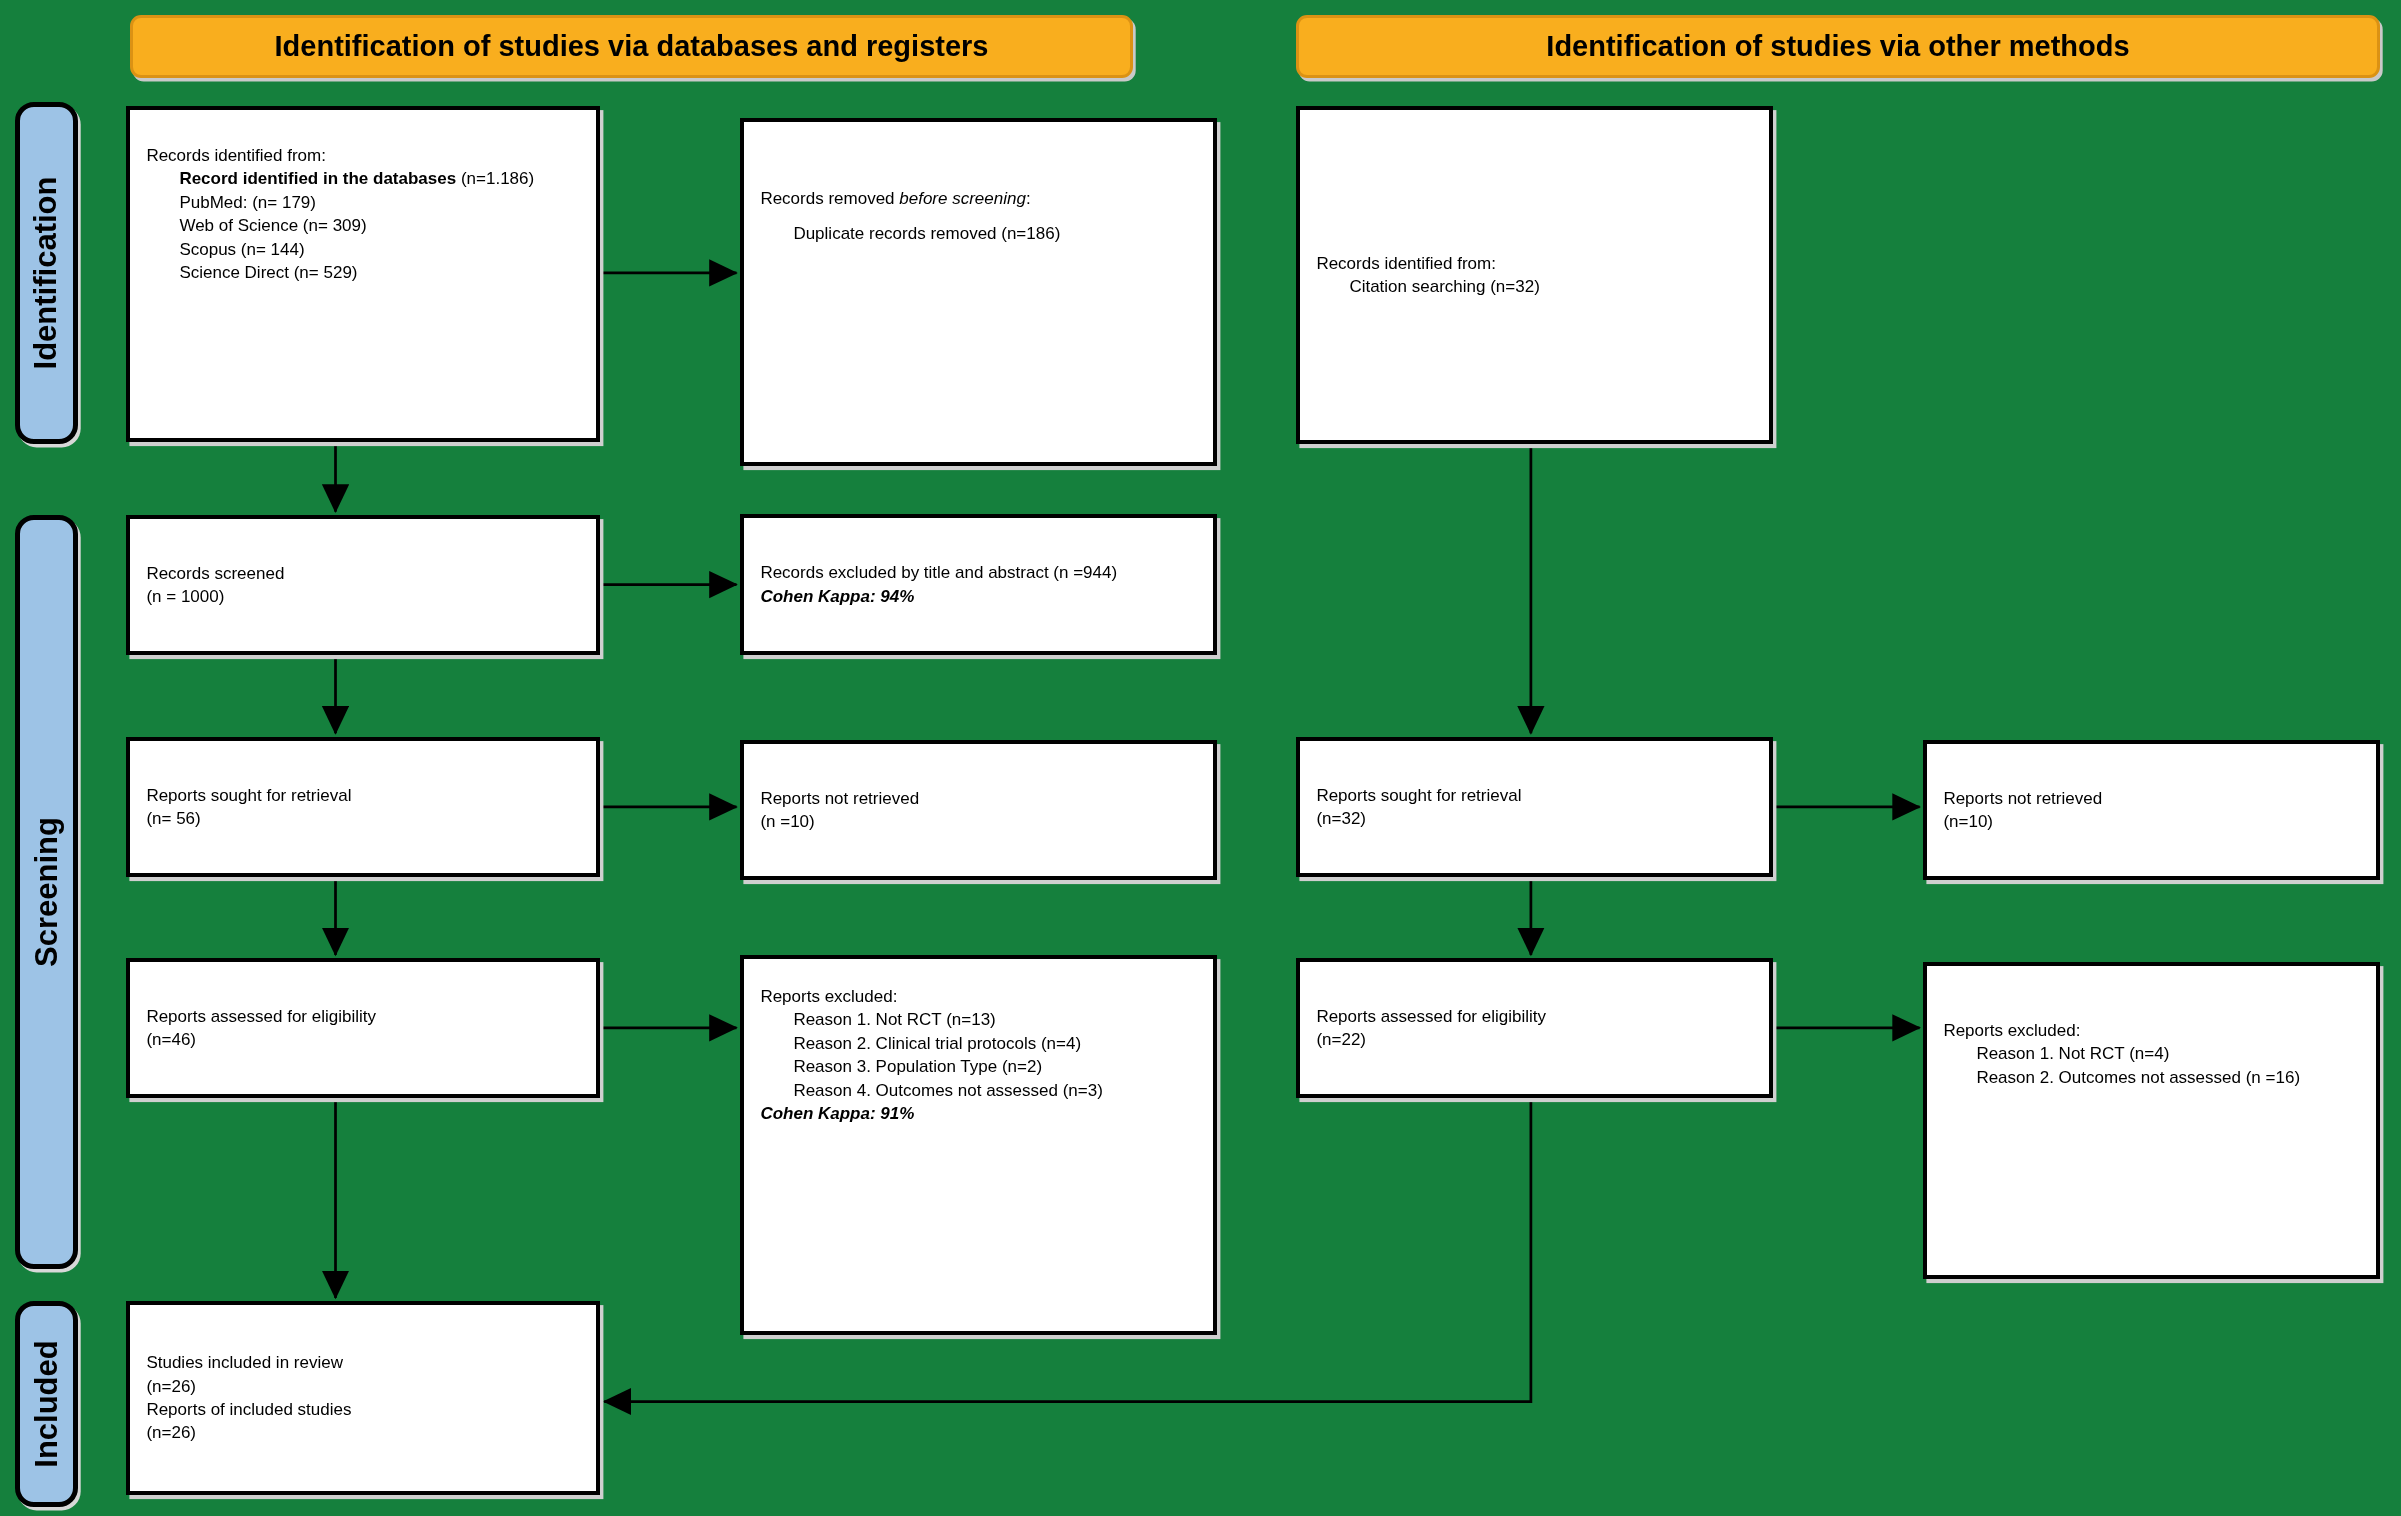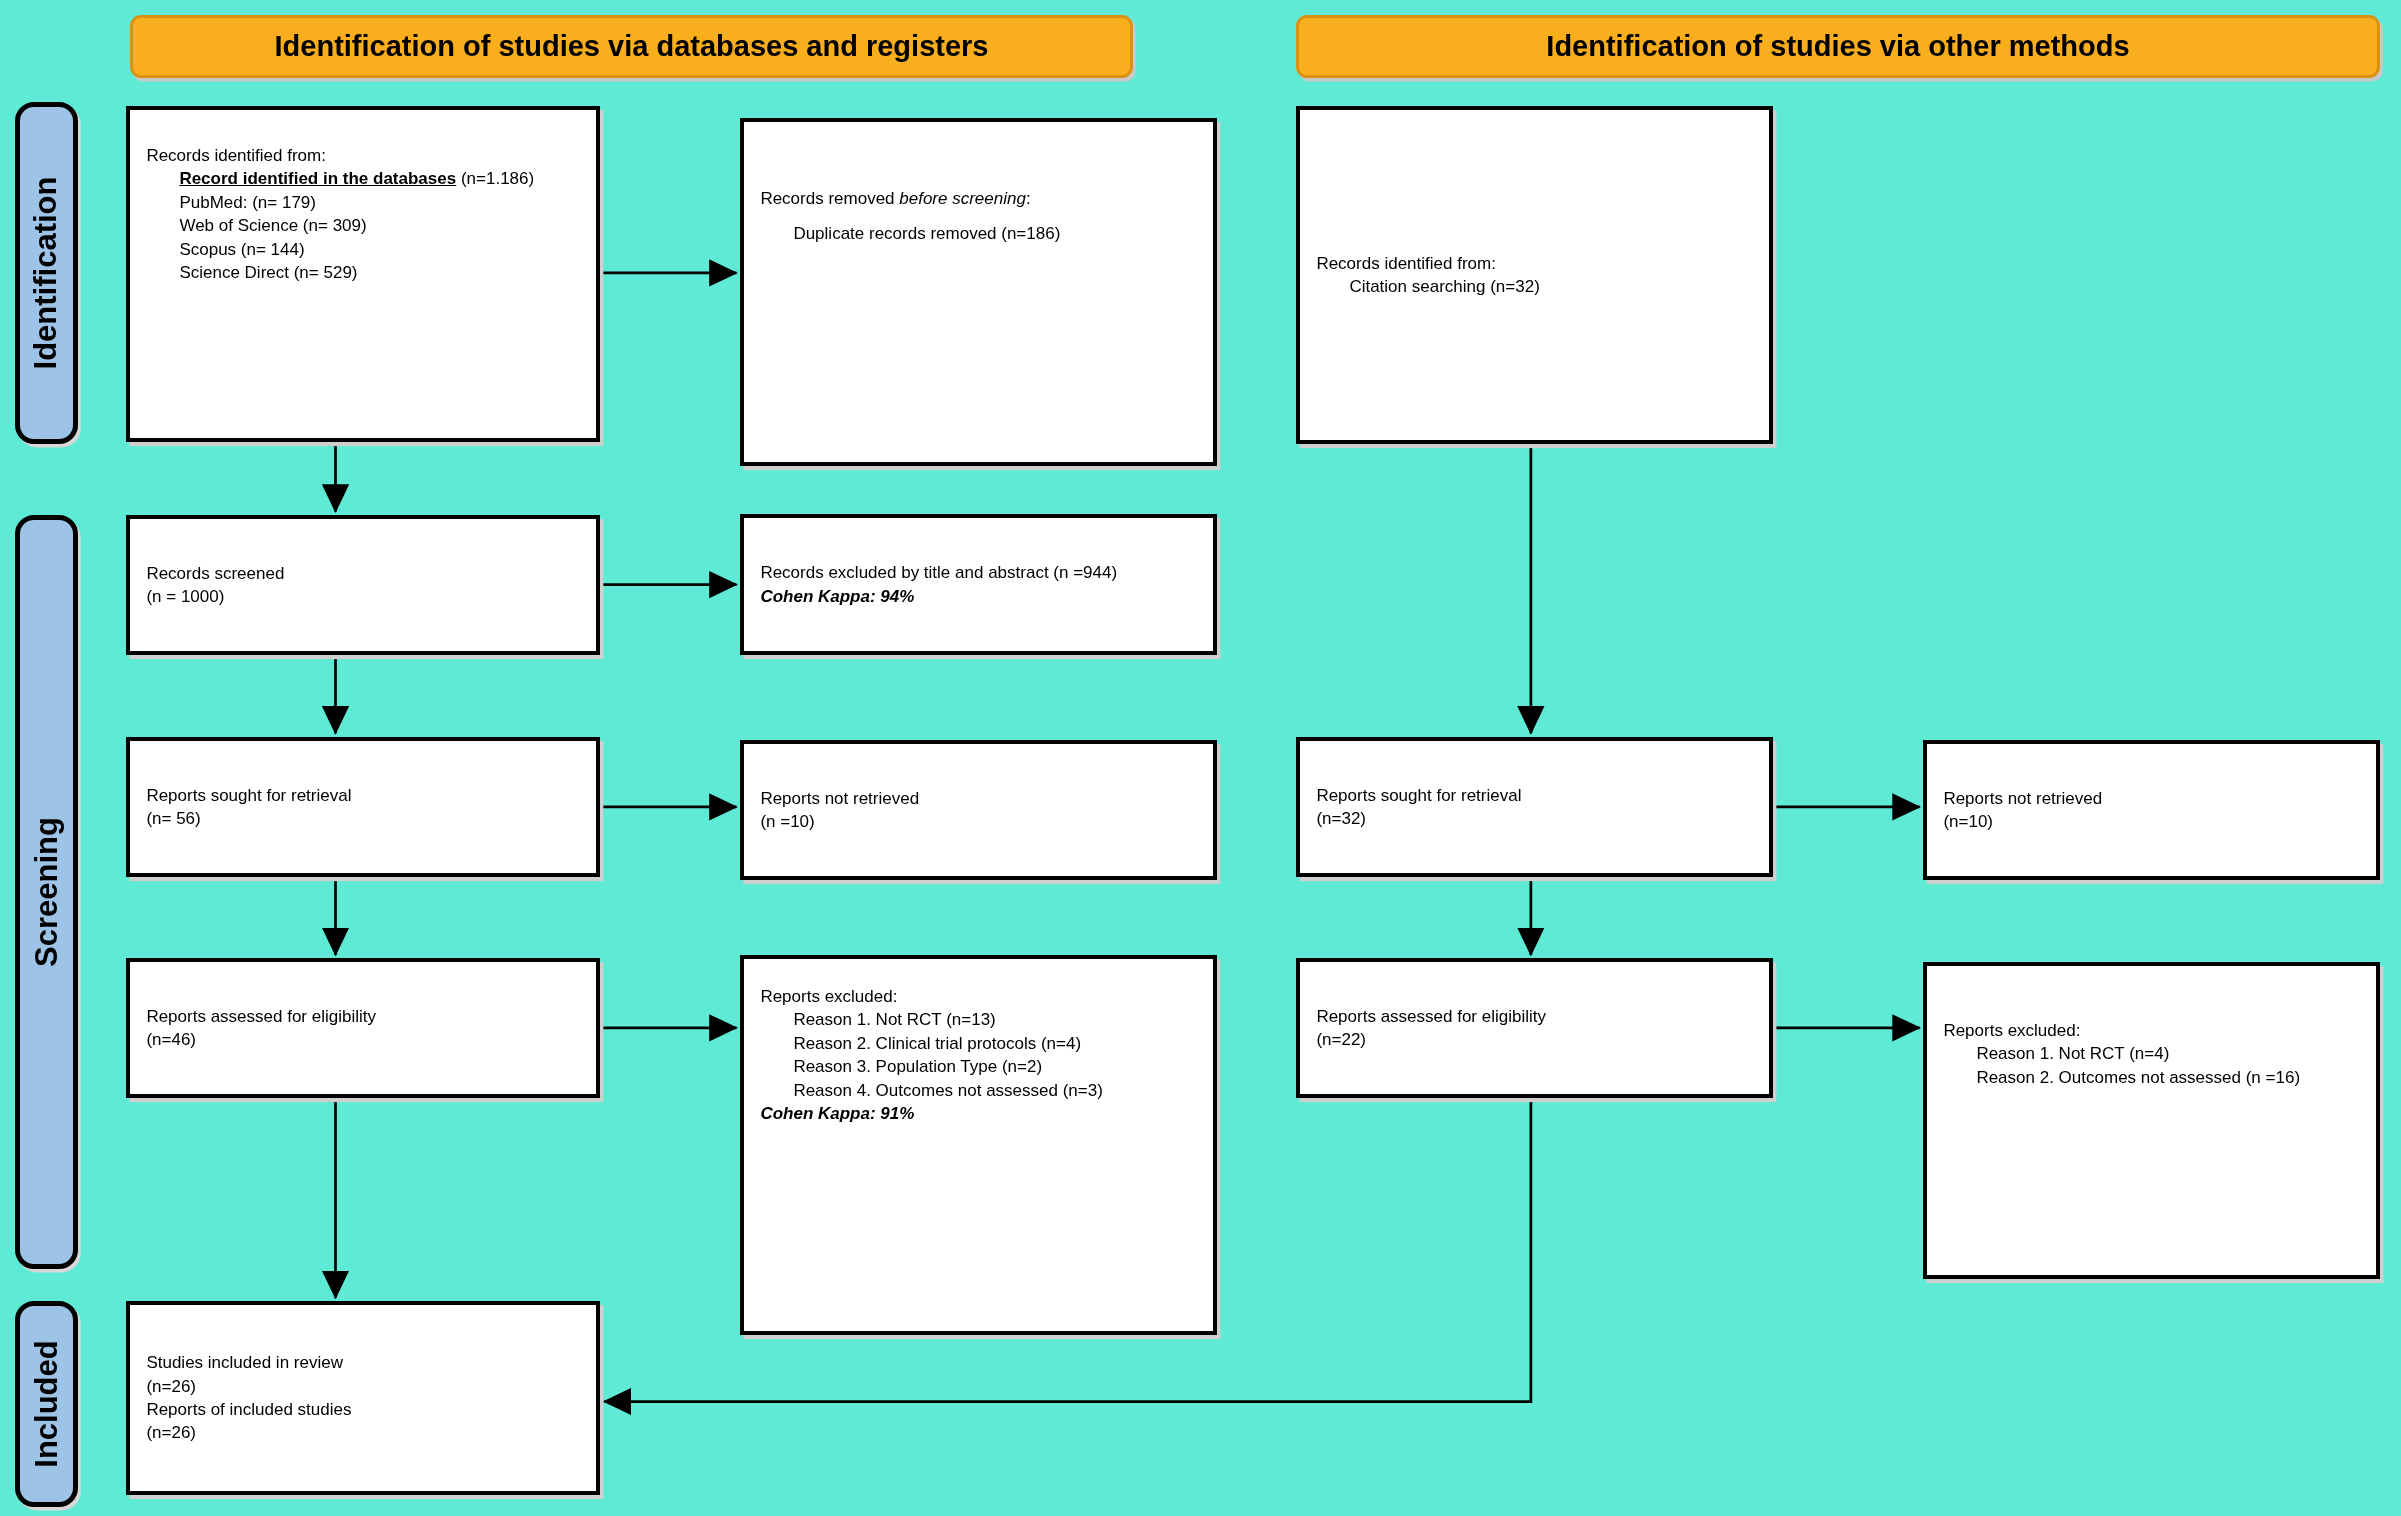--- a/index.html
+++ b/index.html
@@ -1,17 +1,17 @@
 <!DOCTYPE html>
 <html style="--header-fill: #F9AE1E; --header-border: #DB9214; --stage-fill: #9DC3E6; --arrow: #000000; --box-border: #000000; --background: #FFFFFF;font-size:11px"><head>
 <meta charset="utf-8">
 <style>
   html,body{margin:0;padding:0;background:#fff;}
   #canvas{
-    position:relative;width:2401px;height:1517px;background:#5eead4;
+    position:relative;width:2401px;height:1517px;background:#15803d;
     font-family:"Liberation Sans",sans-serif;color:#000;overflow:hidden;
   }
   .hdr{
     position:absolute;display:flex;align-items:center;justify-content:center;
     background:var(--header-fill,#F9AE1E);
     border:3.4px solid var(--header-border,#DB9214);
     border-radius:11px;font-weight:bold;font-size:29px;text-align:center;
     box-shadow:2.7px 3.4px 0 #c9c9c9;box-sizing:border-box;
   }
   .stage{
@@ -29,21 +29,21 @@
     display:flex;flex-direction:column;justify-content:center;
     padding:12.3px 19px 12.3px 16.4px;
     box-shadow:3.4px 4.1px 0 #cfcfcf;
   }
   .box.top{justify-content:flex-start;}
   .pt50{padding-top:34px;}
   .pt38{padding-top:26px;}
   .pt78{padding-top:53px;}
   .pt95{padding-top:65px;}
   .ind{padding-left:33px;}
-  .b{font-weight:bold;text-decoration:underline;}
+  .b{font-weight:bold;}
   .bi{font-weight:bold;font-style:italic;}
   .it{font-style:italic;}
   .mw490{max-width:334px;}
   .mw520{max-width:355px;margin-top:12px;}
   .mw540{max-width:368px;}
   .mw580{max-width:396px;}
   svg.arrows{position:absolute;left:0;top:0;}
   svg.arrows path{stroke:var(--arrow,#000);stroke-width:4;fill:none;}
   svg.arrows .head{fill:var(--arrow,#000);stroke:none;}
 </style>

